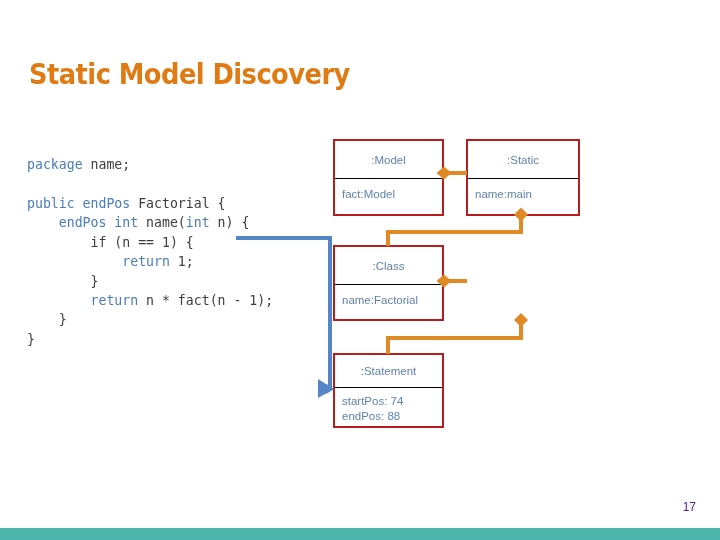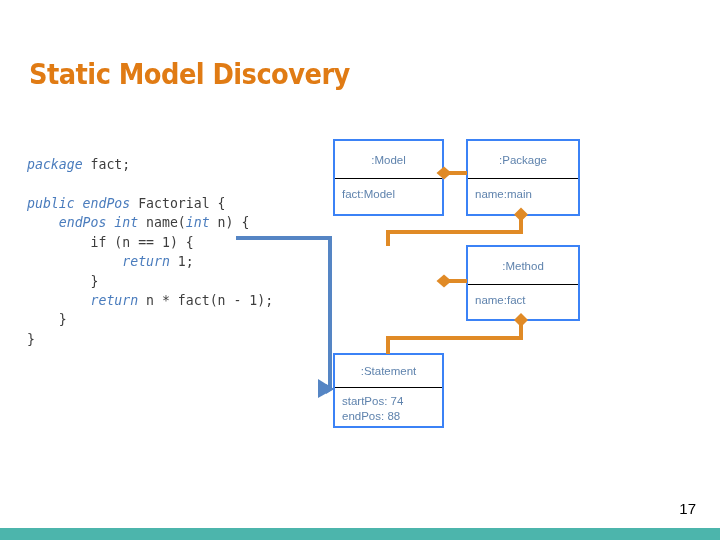--- a/index.html
+++ b/index.html
@@ -41,29 +41,29 @@
   #code-block {
     position: absolute;
     left: 27px;
     top: 142px;
     font-family: "DejaVu Sans Mono", monospace;
     font-size: 13.2px;
     line-height: 19.4px;
     white-space: pre;
     color: #3d3d3d;
   }
-  #code-block .kw { color: #4a7cbd; font-style: italic; }
+  #code-block .kw { color: #4a7cbd; }
   #code-block .id { color: #3d3d3d; }
   #code-block .pl { color: #3d3d3d; }
 
   
   .obj-box {
     position: absolute;
     background: #ffffff;
-    border: 2px solid #3b82f6;
+    border: 2px solid #b91c1c;
     box-sizing: border-box;
   }
   .obj-head {
     text-align: center;
     color: #5f83ad;
     font-size: 11.5px;
     font-family: "Liberation Sans", sans-serif;
     box-sizing: border-box;
     border-bottom: 1.5px solid #000000;
     display: flex;
@@ -99,66 +99,66 @@
     left: 0; top: 0;
     width: 720px; height: 540px;
     pointer-events: none;
   }
 
   
   #page-number {
     position: absolute;
     right: 24px;
     top: 500px;
-    font-size: 15px;
-    color: #000000;
+    font-size: 12px;
+    color: #4c1d95;
     font-family: "Liberation Sans", sans-serif;
   }
   #bottom-bar {
     position: absolute;
     left: 0;
     top: 528px;
     width: 720px;
     height: 12px;
     background: #4CB5AC;
   }
 </style>
 </head>
 <body>
 
 <div id="slide">
 
   <div id="slide-title" style="color: rgb(224, 123, 20);">Static Model Discovery</div>
 
-  <pre id="code-block"><span class="kw">package</span><span class="id"> fact;</span>
+  <pre id="code-block"><span class="kw">package</span><span class="id"> name;</span>
 
 <span class="kw">public endPos</span><span class="id"> Factorial {</span>
 <span class="pl">    </span><span class="kw">endPos int</span><span class="id"> name(</span><span class="kw">int</span><span class="id"> n) {</span>
 <span class="id">        if (n == 1) {</span>
 <span class="pl">            </span><span class="kw">return</span><span class="id"> 1;</span>
 <span class="id">        }</span>
 <span class="pl">        </span><span class="kw">return</span><span class="id"> n * fact(n - 1);</span>
 <span class="id">    }</span>
 <span class="id">}</span></pre>
 
   <div class="obj-box" id="box-model">
     <div class="obj-head" style="color: rgb(95, 131, 173);">:Model</div>
     <div class="obj-body centered-pad" style="color: rgb(95, 131, 173);">fact:Model</div>
   </div>
 
   <div class="obj-box" id="box-package">
-    <div class="obj-head" style="color: rgb(95, 131, 173);">:Package</div>
+    <div class="obj-head" style="color: rgb(95, 131, 173);">:Static</div>
     <div class="obj-body centered-pad" style="color: rgb(95, 131, 173);">name:main</div>
   </div>
 
+  <div class="obj-box" id="box-class">
+    <div class="obj-head" style="color: rgb(95, 131, 173);">:Class</div>
+    <div class="obj-body centered-pad" style="color: rgb(95, 131, 173);">name:Factorial</div>
+  </div>
 
-  <div class="obj-box" id="box-method">
-    <div class="obj-head" style="color: rgb(95, 131, 173);">:Method</div>
-    <div class="obj-body centered-pad" style="color: rgb(95, 131, 173);">name:fact</div>
-  </div>
 
   <div class="obj-box" id="box-statement">
     <div class="obj-head" style="color: rgb(95, 131, 173);">:Statement</div>
     <div class="obj-body" style="white-space: pre-line; color: rgb(95, 131, 173);">startPos: 74
 endPos: 88</div>
   </div>
 
   <svg id="connectors" viewBox="0 0 720 540">
 
     <g>

